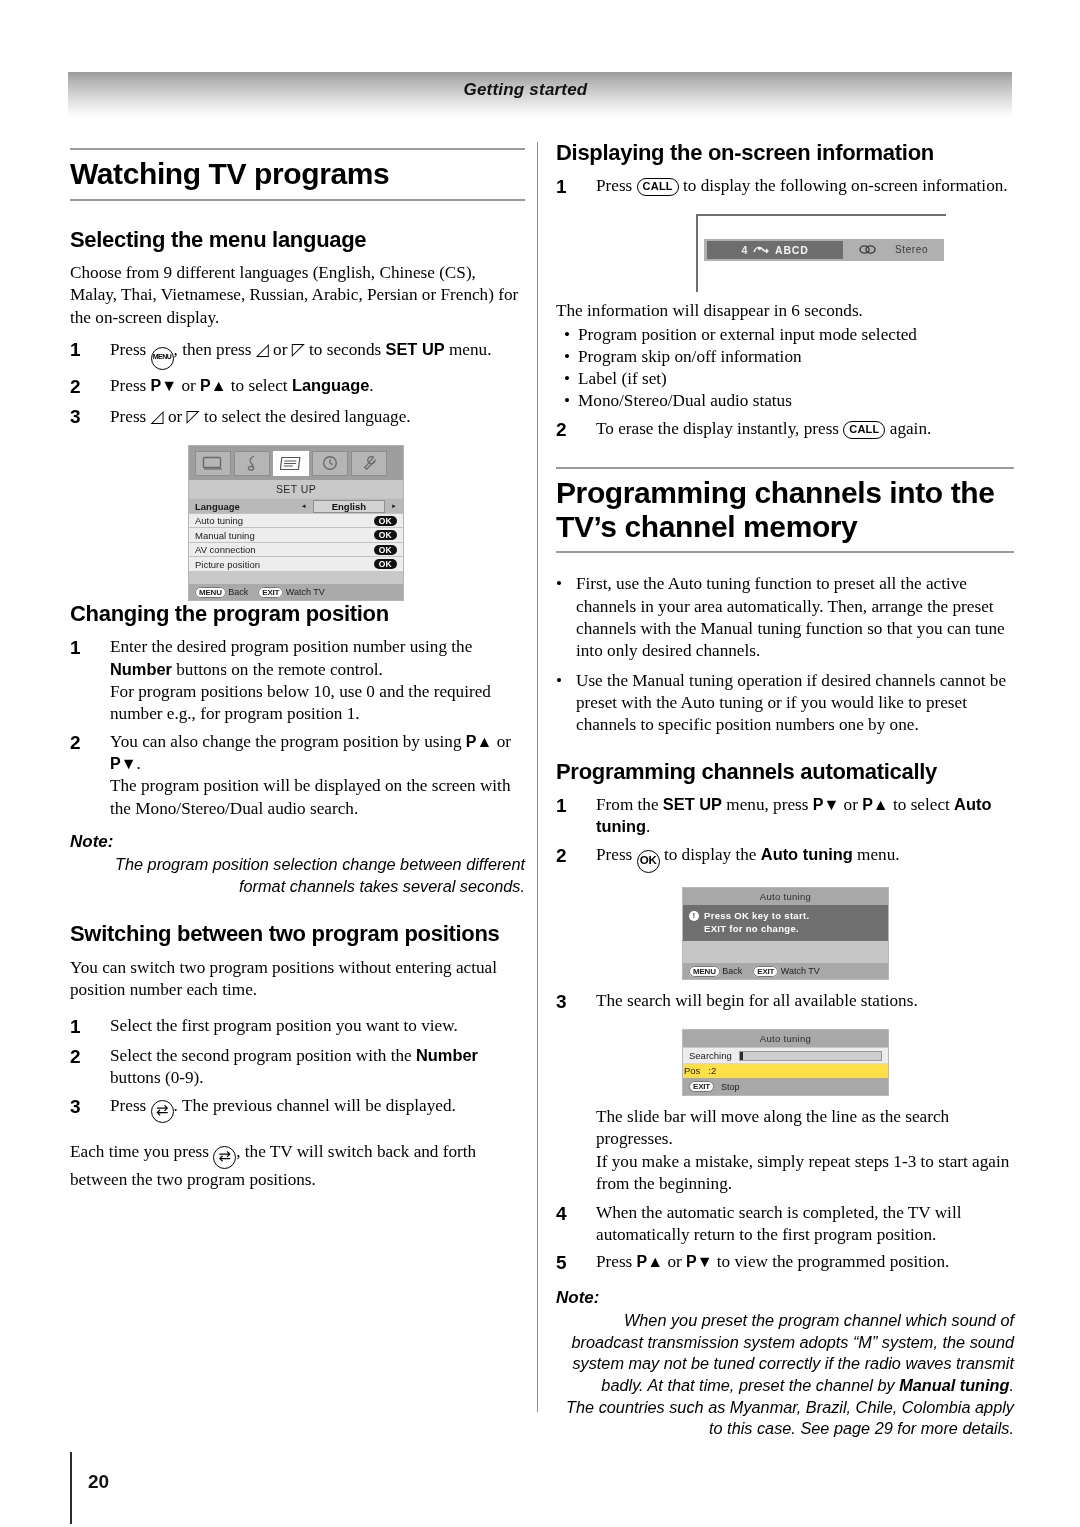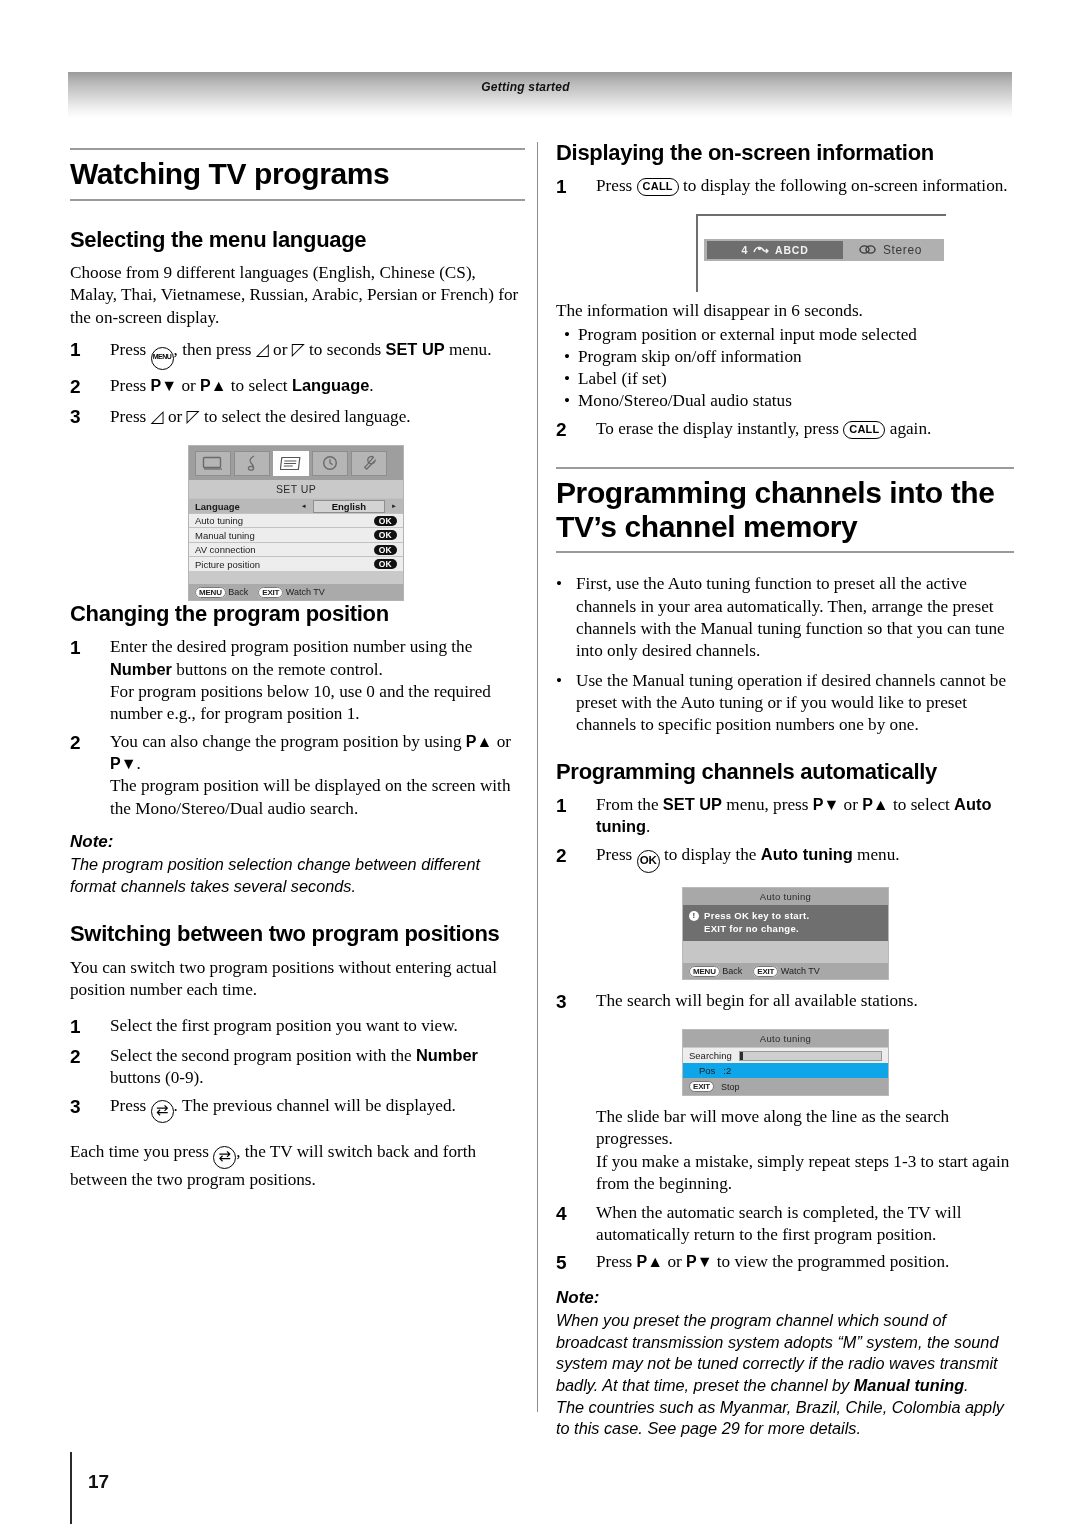--- a/index.html
+++ b/index.html
@@ -14,21 +14,21 @@
 
   
   .banner{
     position:absolute;left:68px;top:72px;width:944px;height:46px;
     background:linear-gradient(to bottom,#9a9a9a 0%,#b7b7b7 22%,#d5d5d5 52%,#efefef 78%,#ffffff 100%);
   }
   .banner-title{
     position:absolute;left:68px;top:80px;width:915px;
     text-align:center;
     font-family:"Liberation Sans", sans-serif;
-    font-weight:bold;font-style:italic;font-size:12px;
+    font-weight:bold;font-style:italic;font-size:17px;
     color:#111;letter-spacing:.2px;
   }
 
   
   .col-left{position:absolute;left:70px;top:148px;width:455px;}
   .col-right{position:absolute;left:556px;top:140px;width:458px;}
   .vrule{position:absolute;left:537px;top:142px;width:1px;height:1270px;background:#8d8d8d;}
 
   
   .h1{
@@ -86,21 +86,21 @@
   .glyph{font-family:"DejaVu Sans", sans-serif;font-size:17px;}
   .pbtn{font-family:"Liberation Sans", sans-serif;font-weight:bold;font-size:16px;}
 
   
   .note-lbl{
     font-family:"Liberation Sans", sans-serif;font-weight:bold;font-style:italic;
     font-size:17px;margin:12px 0 2px 0;
   }
   .note-txt{
     font-family:"Liberation Sans", sans-serif;font-style:italic;
-    font-size:16.3px;line-height:1.33;margin:0;
+    font-size:16.3px;line-height:1.33;margin:0;text-align:right;
   }
   .note-txt b{font-weight:bold;font-style:italic;}
 
   
   .osd-setup{
     position:relative;width:214px;margin:16px 0 0 118px;
     background:#c9c9c9;font-family:"Liberation Sans", sans-serif;
     border:1px solid #b4b4b4;
   }
   .osd-icons{display:flex;background:#9e9e9e;padding:3px 6px;gap:3px;height:28px;align-items:center;}
@@ -145,21 +145,21 @@
   .osd-info-bar{
     position:absolute;left:148px;top:25px;width:240px;height:22px;background:#b0b0b0;
     display:flex;align-items:center;font-family:"Liberation Sans", sans-serif;
   }
   .osd-info-left{
     background:#6e6e6e;color:#f2f2f2;font-size:10.5px;font-weight:bold;
     width:136px;height:18px;margin-left:3px;display:flex;align-items:center;
     justify-content:center;gap:5px;letter-spacing:.8px;
   }
   .osd-info-right{
-    color:#3a3a3a;font-size:12px;display:flex;gap:6px;
+    color:#3a3a3a;font-size:10px;display:flex;align-items:center;gap:18px;
     margin-left:16px;letter-spacing:.6px;
   }
   .stereo-ic{font-size:12px;letter-spacing:-3px;}
 
   
   .osd-auto{
     width:205px;margin:14px 0 10px 126px;background:#c6c6c6;
     font-family:"Liberation Sans", sans-serif;border:1px solid #b9b9b9;
   }
   .osd-auto-title{
@@ -177,21 +177,21 @@
   .osd-auto-foot{
     background:#a8a8a8;font-size:9px;color:#1d1d1d;padding:3px 6px;display:flex;gap:11px;align-items:center;
   }
   .osd-search-row{
     background:#ededed;display:flex;align-items:center;gap:7px;padding:2px 6px;font-size:9.5px;color:#1b1b1b;
     border-top:1px solid #c8c8c8;
   }
   .osd-bar-track{flex:1;height:8px;background:#cfcfcf;border:1px solid #9a9a9a;position:relative;}
   .osd-bar-fill{position:absolute;left:0;top:0;bottom:0;width:3px;background:#2b2b2b;}
   .osd-pos-row{
-    background:#0ea5e9;font-size:9.5px;color:#1b1b1b;padding:2px 16px;
+    background:#fde047;font-size:9.5px;color:#1b1b1b;padding:2px 1px;
   }
   .osd-exit-row{
     background:#a8a8a8;font-size:9px;color:#1d1d1d;padding:3px 6px;display:flex;gap:7px;align-items:center;
   }
 
   
   .foot-rule{position:absolute;left:70px;top:1452px;width:2px;height:72px;background:#2b2b2b;}
   .pageno{
     position:absolute;left:88px;top:1471px;
     font-family:"Liberation Sans", sans-serif;font-weight:bold;font-size:19px;color:#111;
@@ -564,15 +564,15 @@
     </div>
 
     <div class="note-lbl">Note:</div>
     <p class="note-txt">
       <span>When you preset the program channel which sound of broadcast transmission system adopts “M” system, the sound system may not be tuned correctly if the radio waves transmit badly. At that time, preset the channel by </span><b>Manual tuning</b><span>.</span>
     </p>
     <p class="note-txt">The countries such as Myanmar, Brazil, Chile, Colombia apply to this case. See page 29 for more details.</p>
   </div>
 
   <div class="foot-rule"></div>
-  <div class="pageno">17</div>
+  <div class="pageno">20</div>
 
 </div>
 
 </body></html>

